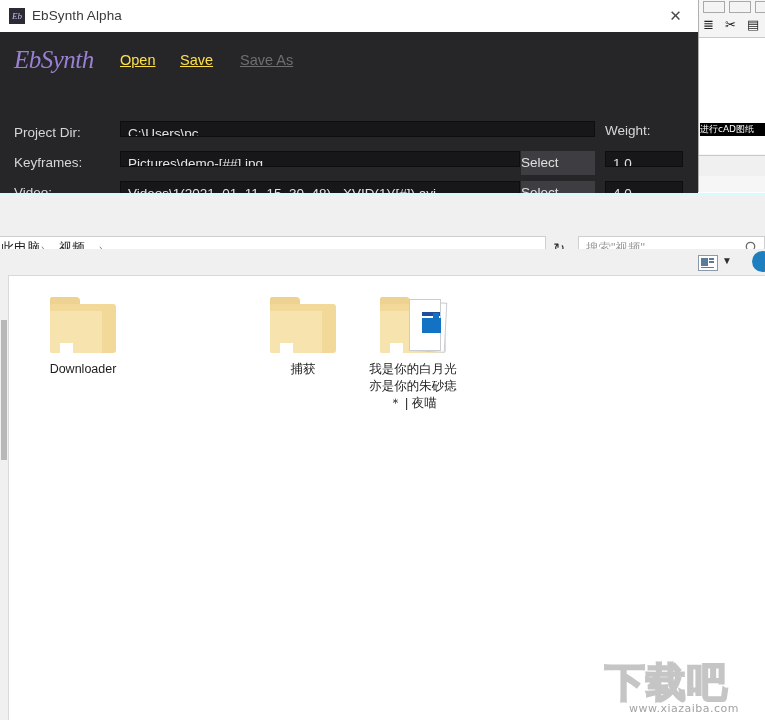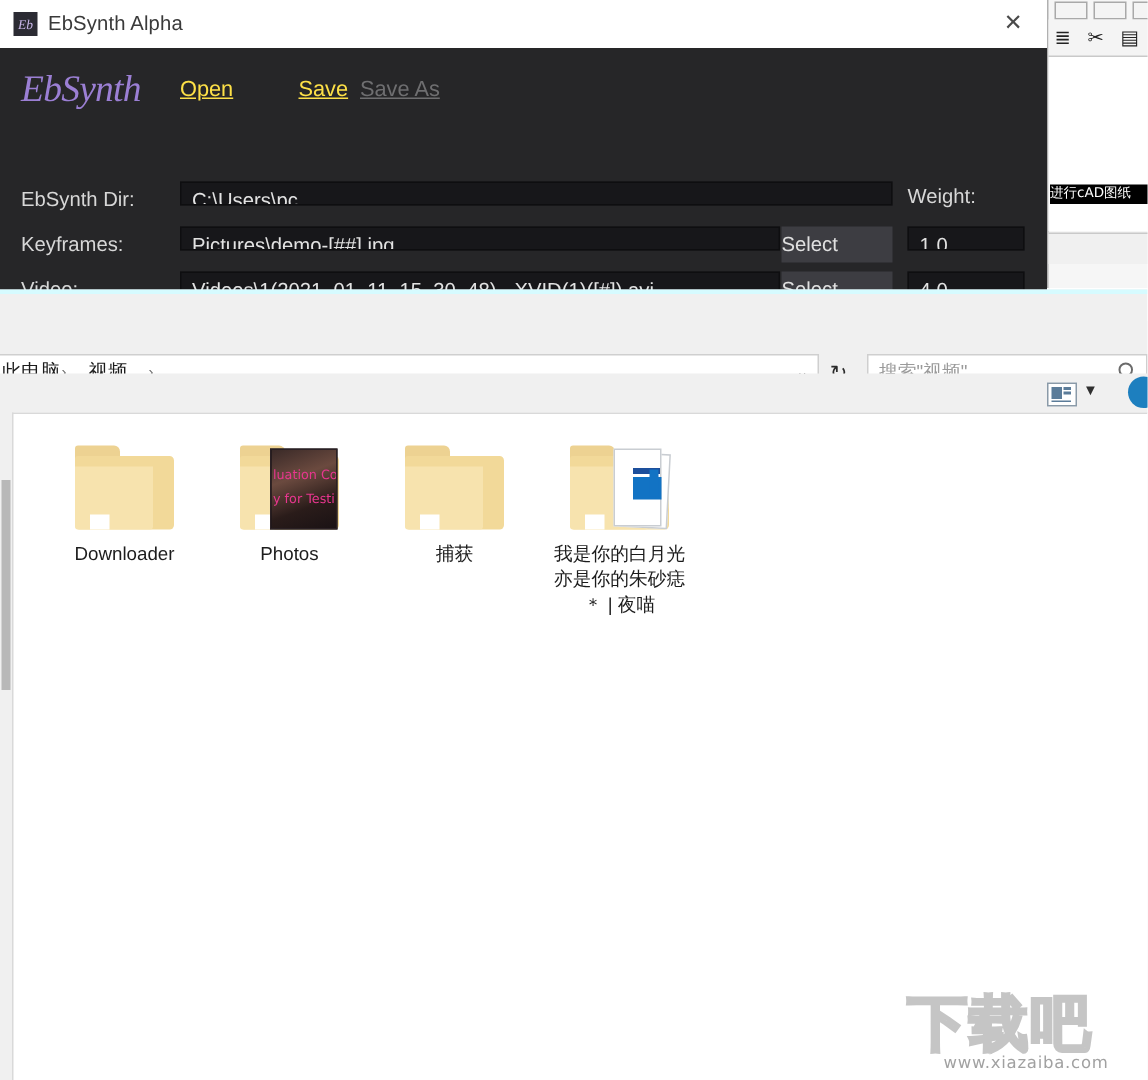--- a/index.html
+++ b/index.html
@@ -124,24 +124,24 @@
     <div class="eb-titlebar">
       <div class="eb-appicon">Eb</div>
       <div class="eb-title">EbSynth Alpha</div>
       <div class="eb-close">✕</div>
     </div>
 
     <div class="eb-body">
       <div class="eb-logo">EbSynth</div>
 
       <div class="eb-menu" style="left:120px;">Open</div>
-      <div class="eb-menu" style="left:180px;margin-left:19px;">Save</div>
+      <div class="eb-menu" style="left:180px;">Save</div>
       <div class="eb-menu dim" style="left:240px;">Save As</div>
 
-      <div class="eb-label" style="left:14px; top:88px;">EbSynth Dir:</div>
+      <div class="eb-label" style="left:14px; top:88px;">Project Dir:</div>
       <div class="eb-input" style="left:120px; top:89px; width:475px;">C:\Users\pc</div>
 
       <div class="eb-weighthdr">Weight:</div>
 
       <div class="eb-label" style="left:14px; top:118px;">Keyframes:</div>
       <div class="eb-input" style="left:120px; top:119px; width:400px;">Pictures\demo-[##].jpg</div>
       <div class="eb-select" style="left:521px; top:119px; width:74px;">Select</div>
       <div class="eb-input" style="left:605px; top:119px; width:78px;">1.0</div>
 
       <div class="eb-label" style="left:14px; top:148px;">Video:</div>
@@ -198,34 +198,20 @@
         <div class="fitem" style="left:18px; top:21px;">
           <div class="folder">
             <div class="tab"></div>
               <div class="back"></div>
               <div class="front"></div>
               <div class="notch"></div>
           </div>
           <div class="fname">Downloader</div>
         </div>
 
-        <div class="fitem" style="left:128px; top:21px;">
-          <div class="folder">
-            <div class="tab"></div>
-              <div class="back"></div>
-              <div class="front"></div>
-              <div class="notch"></div>
-            <div class="thumb">
-              <div class="bgart"></div>
-              <div class="t1">luation Co</div>
-              <div class="t2">y for Testi</div>
-            </div>
-          </div>
-          <div class="fname">Photos</div>
-        </div>
 
         <div class="fitem" style="left:238px; top:21px;">
           <div class="folder">
             <div class="tab"></div>
               <div class="back"></div>
               <div class="front"></div>
               <div class="notch"></div>
           </div>
           <div class="fname">捕获</div>
         </div>

